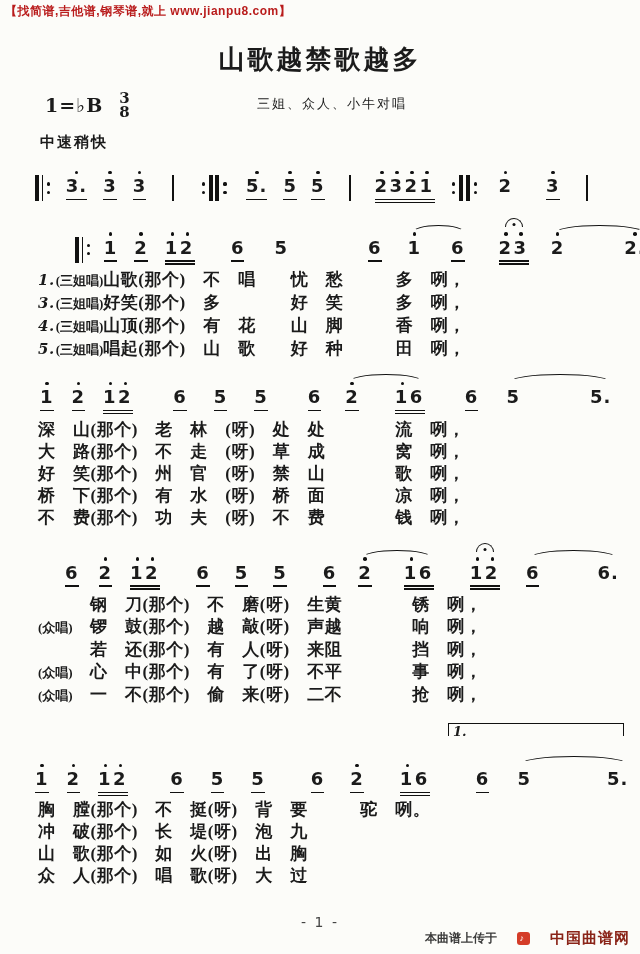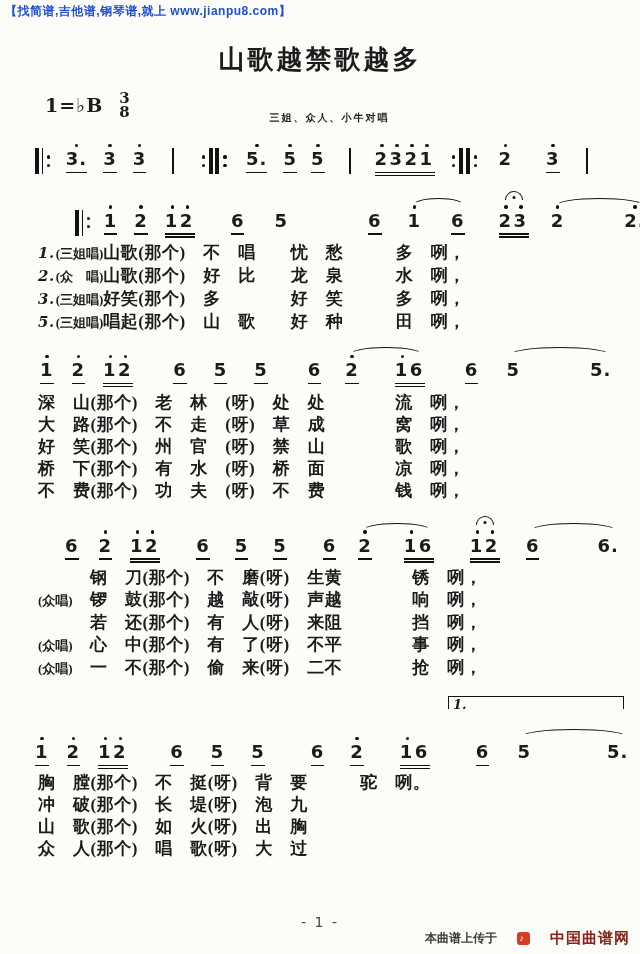--- a/index.html
+++ b/index.html
@@ -1,29 +1,29 @@
 <!DOCTYPE html>
 <html><head>
 <meta charset="utf-8">
 <style>
   html,body{margin:0;padding:0;background:#e8e8e8;}
   .page{position:relative;width:640px;height:954px;margin:0 auto;background:#fcfcf9;
         font-family:"Liberation Serif","DejaVu Serif",serif;color:#1b1b1b;overflow:hidden;}
   
   .banner{padding:3px 5px 0 5px;font:600 12px "Liberation Sans","DejaVu Sans",sans-serif;
-          color:#1d4ed8;letter-spacing:.5px;}
+          color:#b91c1c;letter-spacing:.5px;}
   
   .title{margin-top:22px;text-align:center;font-size:26px;font-weight:700;letter-spacing:3px;}
   .keyrow{position:relative;margin-top:12px;height:36px;padding:0 45px;}
   .keysig{position:absolute;left:45px;top:2px;display:flex;align-items:center;
           font:700 19px "DejaVu Serif",serif;letter-spacing:1px;}
   .ts{display:inline-flex;flex-direction:column;align-items:center;margin-left:16px;
       font:700 15px "DejaVu Serif",serif;line-height:.95;letter-spacing:0;}
-  .performers{position:absolute;left:50%;top:22px;transform:translateX(-42%);
-              font-size:10px;font-weight:700;letter-spacing:2px;white-space:nowrap;}
+  .performers{position:absolute;left:50%;top:6px;transform:translateX(-42%);
+              font-size:13px;font-weight:400;letter-spacing:2px;white-space:nowrap;}
   .tempo{margin-top:8px;padding-left:40px;font-size:15px;font-weight:700;letter-spacing:2px;}
   
   .score{padding:0 18px 0 35px;}
   .mline{position:relative;display:flex;align-items:flex-start;}
   .tok{display:inline-flex;flex-direction:column;align-items:center;position:relative;}
   .top{height:15px;width:100%;position:relative;display:flex;align-items:flex-end;justify-content:center;}
   .drow{display:flex;justify-content:space-around;width:100%;}
   .hd{width:3.5px;height:3.5px;border-radius:50%;margin-bottom:1px;visibility:hidden;background:#111;}
   .hd.on{visibility:visible;}
   .tx{font:700 18px "DejaVu Sans","Liberation Sans",sans-serif;line-height:22px;letter-spacing:1px;}
@@ -82,20 +82,21 @@
         <span>♭</span>
         <span>B</span>
       <span class="ts">
         <b>3</b>
         <b>8</b>
       </span>
     </div>
     <div class="performers">三姐、众人、小牛对唱</div>
   </div>
 
+  <div class="tempo">中速稍快</div>
 
   <div class="score">
     <div class="mline ml0">
         <span class="rp" style="margin-right: 14px;">
           <i class="thick"></i>
           <i class="thin"></i>
           <i class="dd">
             <u></u>
             <u></u>
           </i>
@@ -345,22 +346,22 @@
           <span class="tx">2.</span>
           <span class="uls"></span>
         </span>
         <span class="gap"></span>
         <span class="bar"></span>
         <i class="slur" style="left: 336.5px; width: 51.4px;"></i>
         <i class="slur" style="left: 479.5px; width: 87.35px;"></i>
       </div>
     <div class="lyrics lb0">
         <div class="lrow"><span class="vnum">1.</span><span class="pre">(三姐唱)</span><span class="ltx">山歌(那个)　不　唱　　忧　愁　　　多　咧，</span></div>
-        <div class="lrow"><span class="vnum">2.</span><span class="pre">(众　唱)</span><span class="ltx">山歌(那个)　好　比　　龙　泉　　　水　咧，</span></div>
         <div class="lrow"><span class="vnum">3.</span><span class="pre">(三姐唱)</span><span class="ltx">好笑(那个)　多　　　　好　笑　　　多　咧，</span></div>
+        <div class="lrow"><span class="vnum">4.</span><span class="pre">(三姐唱)</span><span class="ltx">山顶(那个)　有　花　　山　脚　　　香　咧，</span></div>
         <div class="lrow"><span class="vnum">5.</span><span class="pre">(三姐唱)</span><span class="ltx">唱起(那个)　山　歌　　好　种　　　田　咧，</span></div>
       </div>
     <div class="mline ml2">
         <span class="tok k-n" style="margin-right: 18px;">
           <span class="top">
             <span class="drow">
               <i class="hd on"></i>
             </span>
           </span>
           <span class="tx">1</span>

